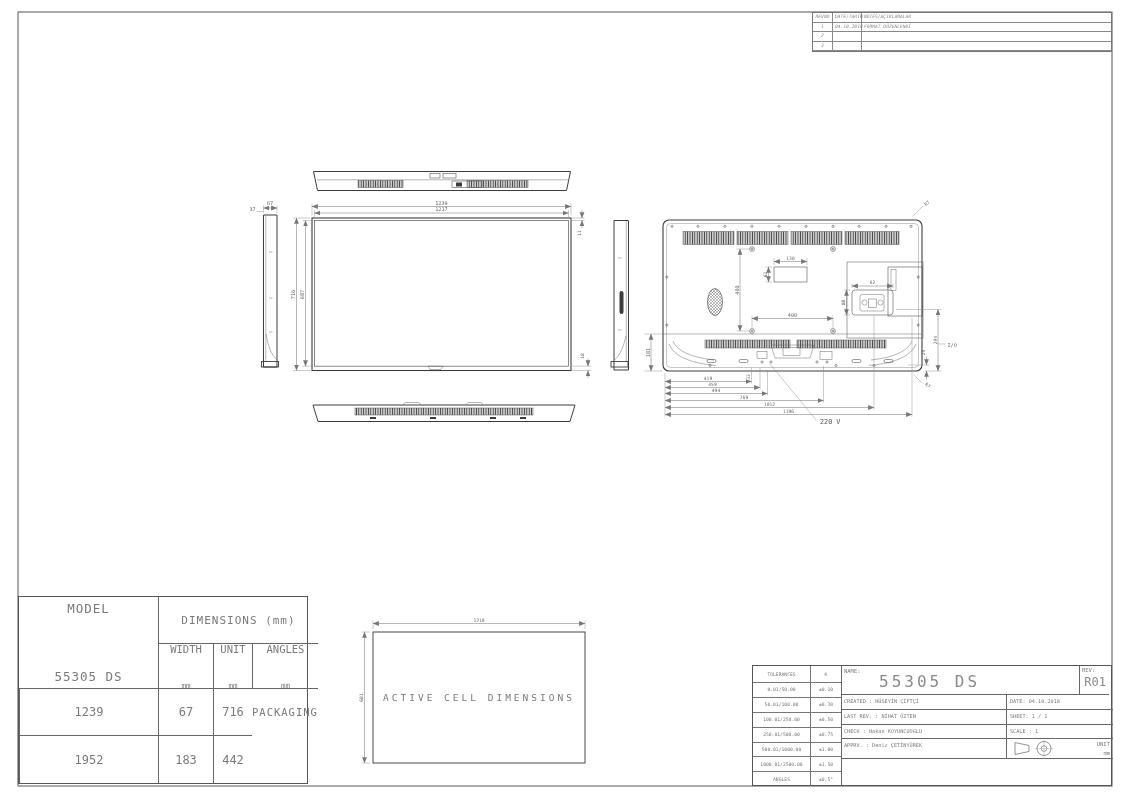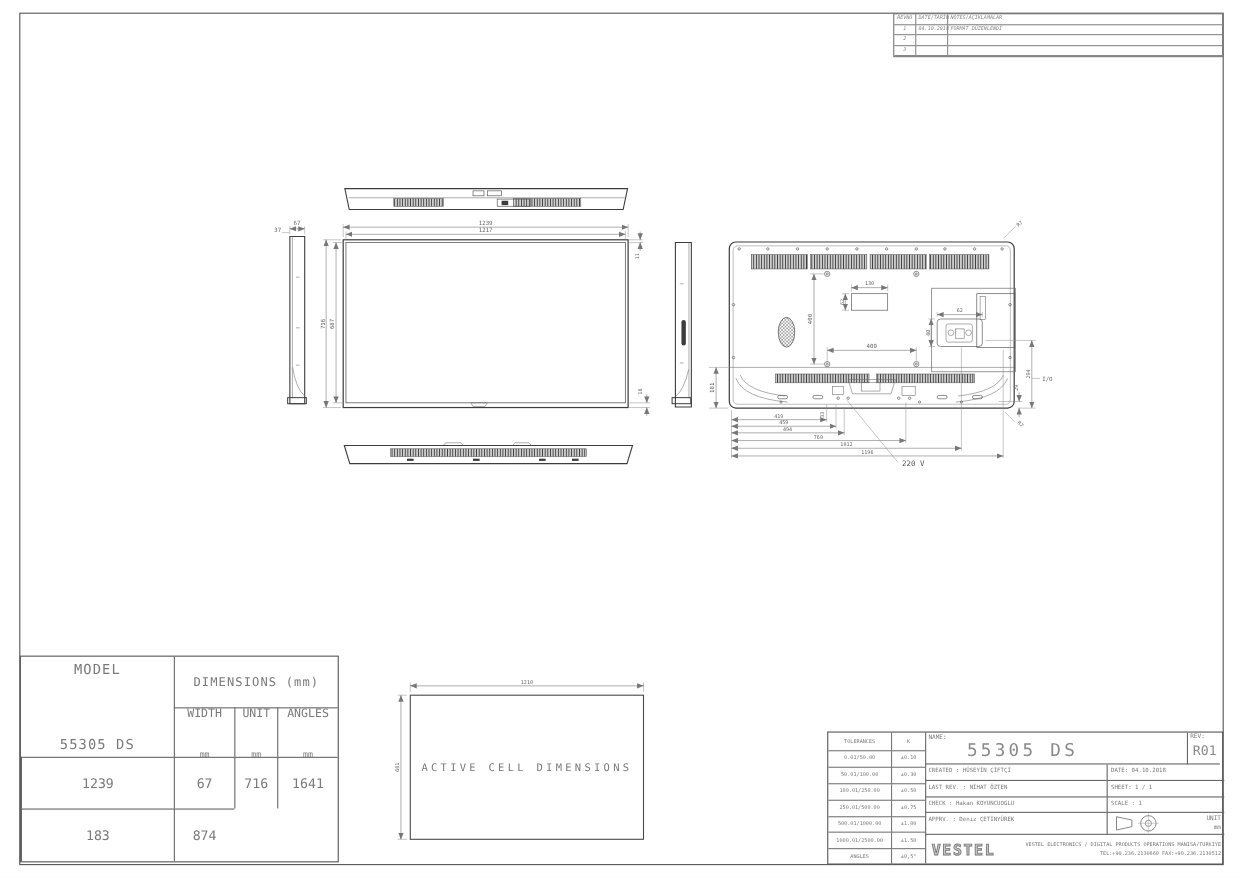--- a/index.html
+++ b/index.html
@@ -355,23 +355,24 @@
       <span>UNIT</span>
       <span class="unit">mm</span>
     </div>
     <div class="colhead">
       <span>ANGLES</span>
       <span class="unit">mm</span>
     </div>
     <div class="cellval">1239</div>
     <div class="cellval">67</div>
     <div class="cellval">716</div>
-    <div class="cellval">1641</div>
+    <div class="rowlabel nl">PACKAGING</div>
+    <div class="cellval">1952</div>
     <div class="cellval">183</div>
-    <div class="cellval">874</div>
+    <div class="cellval">442</div>
   </div>
 
   <div class="abs tblock">
     <div class="toltab">
       <div class="hd">TOLERANCES</div>
       <div class="hd vcol">K</div>
       <div class="rw">0.01/50.00</div>
       <div class="rw vcol">±0.10</div>
       <div class="rw">50.01/100.00</div>
       <div class="rw vcol">±0.30</div>
@@ -407,22 +408,15 @@
         <circle cx="31" cy="9.5" r="7" fill="none" stroke="#777" stroke-width="0.8"></circle>
         <circle cx="31" cy="9.5" r="2.8" fill="none" stroke="#777" stroke-width="0.7"></circle>
         <line x1="31" y1="0.5" x2="31" y2="18.5" stroke="#999" stroke-width="0.4"></line>
         <line x1="21.5" y1="9.5" x2="40.5" y2="9.5" stroke="#999" stroke-width="0.4"></line>
       </svg>
       <div class="unitbox">
         <div>UNIT</div>
         <div>mm</div>
       </div>
     </div>
-    <div class="cell footerband">
-      <span class="vlogo">VESTEL</span>
-      <div class="ftext">
-        <div>VESTEL ELECTRONICS / DIGITAL PRODUCTS OPERATIONS MANISA/TURKIYE</div>
-        <div>TEL:+90.236.2130660 FAX:+90.236.2130512</div>
-      </div>
-    </div>
   </div>
 
 </div>
 
 </body></html>

